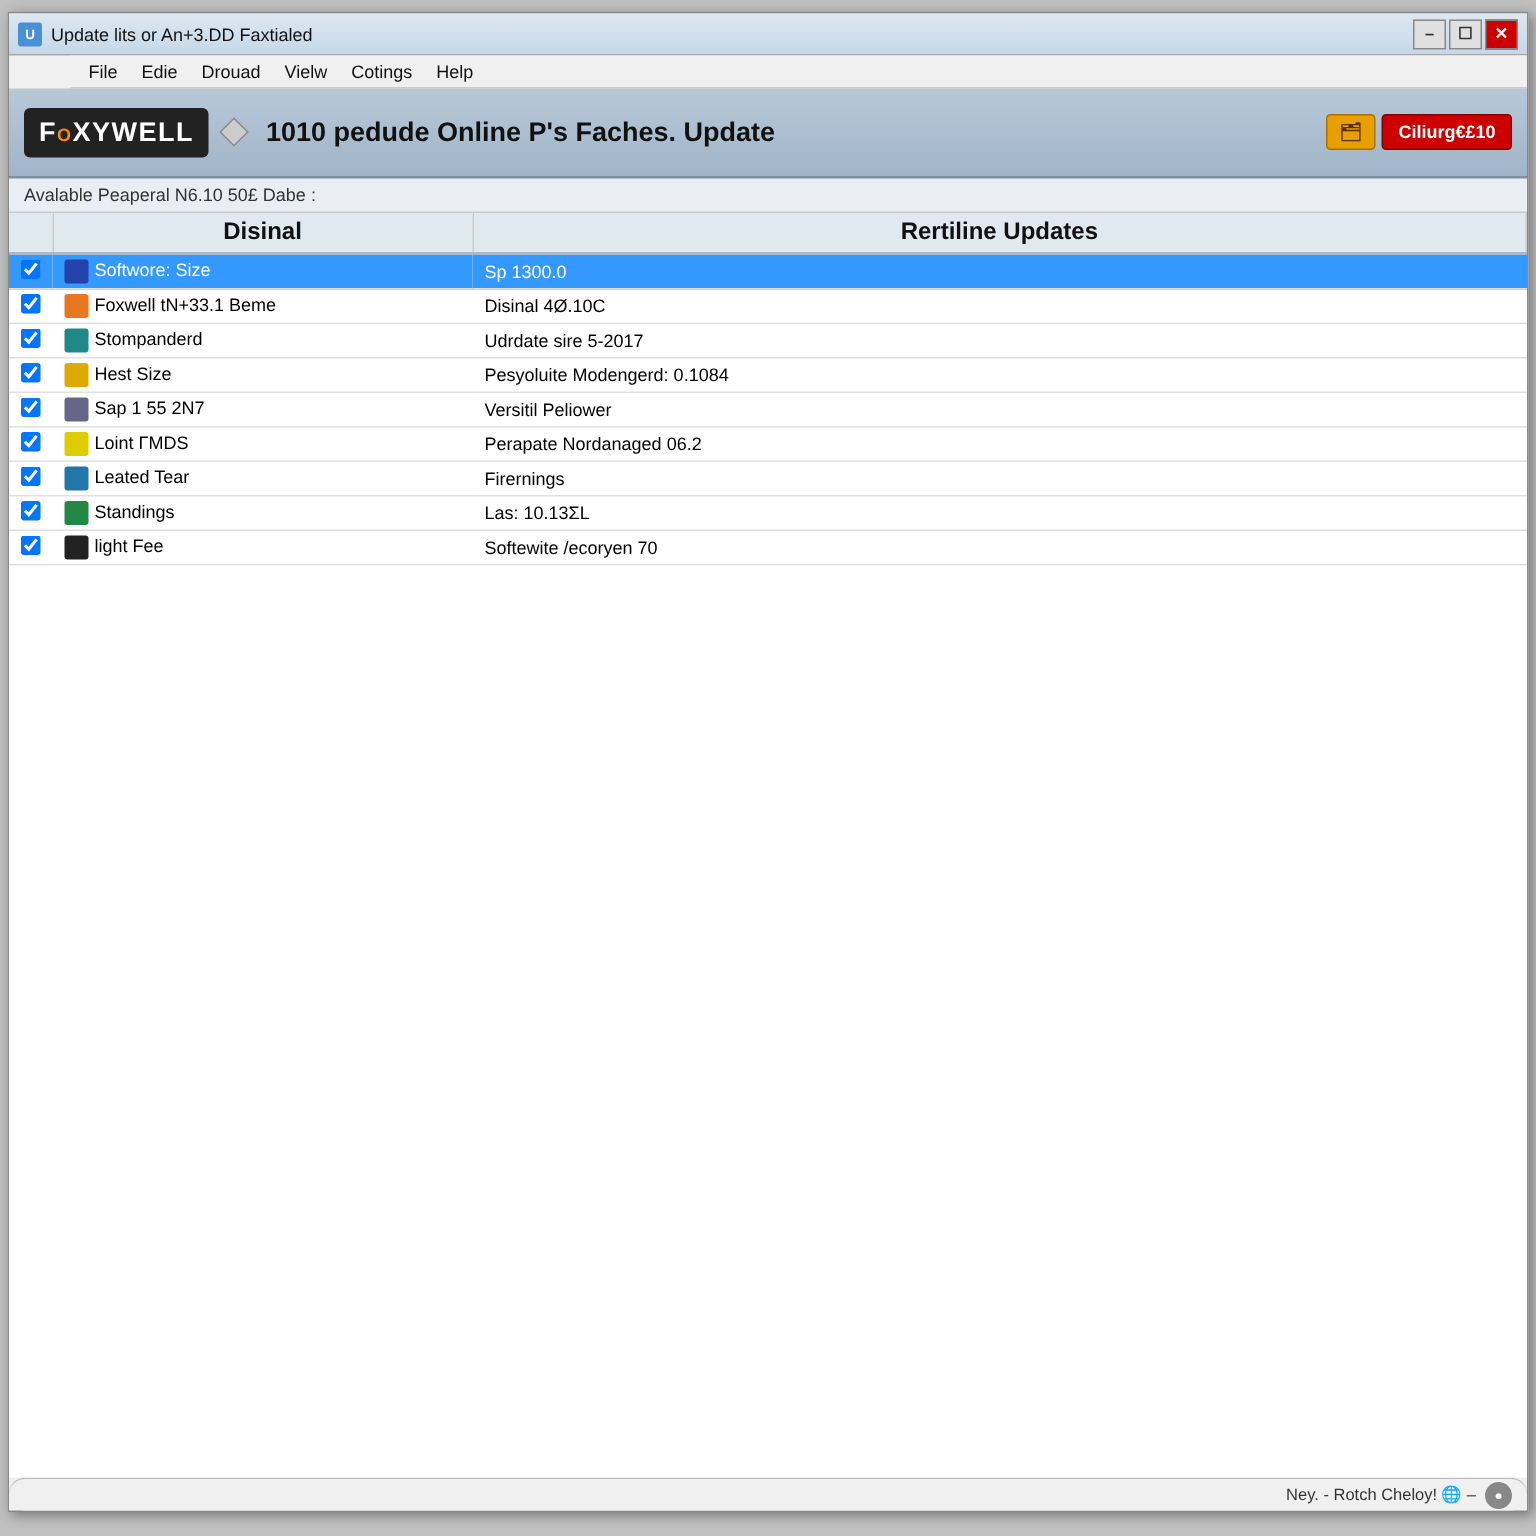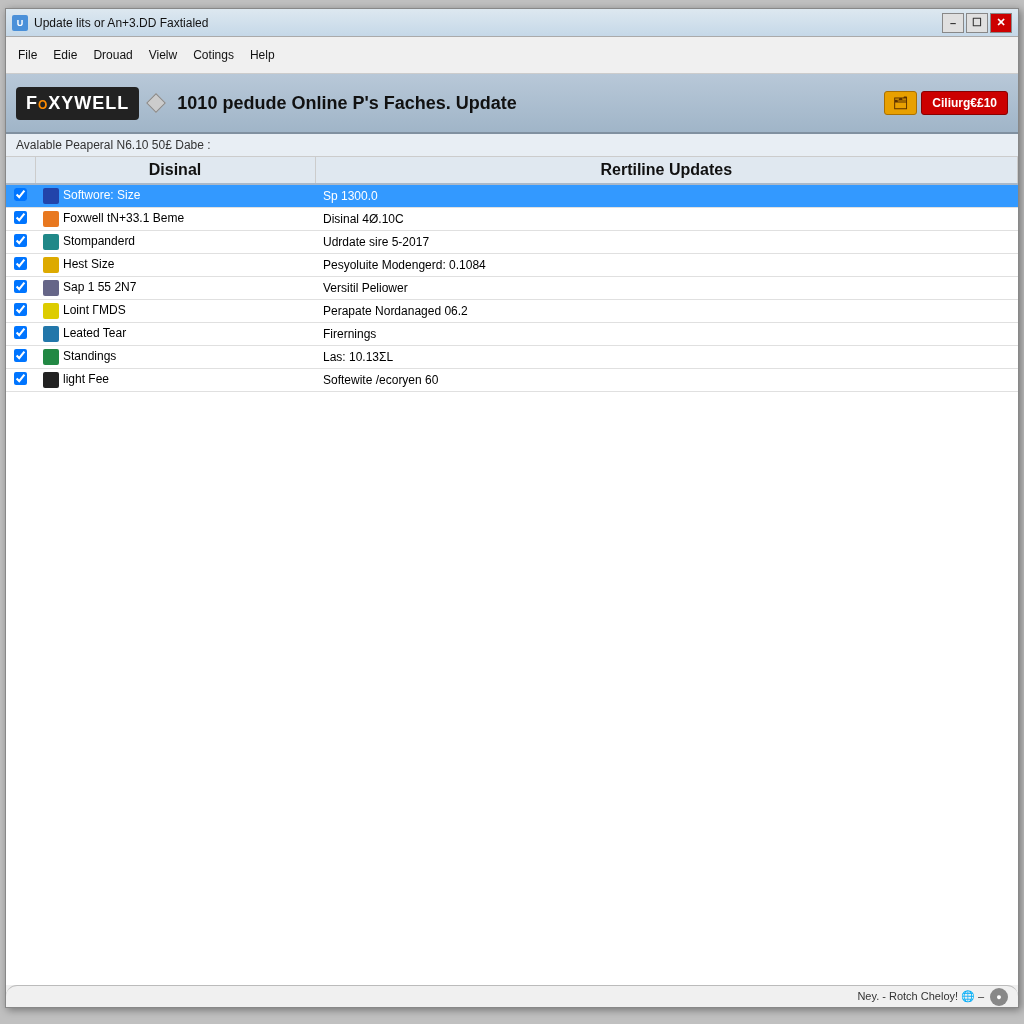--- a/index.html
+++ b/index.html
@@ -59,26 +59,27 @@
       font-weight: bold;
     }
 
     .tb-btn-min { background: #e0e0e0; color: #333; }
     .tb-btn-max { background: #e0e0e0; color: #333; }
     .tb-btn-close { background: #cc0000; color: white; }
 
     
     .menu-bar {
       background: #f0f0f0;
-      height: 37px;
+      height: 22px;
       display: flex;
       align-items: center;
       padding: 0 4px;
       border-bottom: 1px solid #ccc;
       flex-shrink: 0;
+      margin-left: 41px;
     }
 
     .menu-item {
       padding: 2px 8px;
       cursor: pointer;
       color: #111;
       font-size: 12px;
     }
 
     
@@ -343,21 +344,21 @@
             <td>Firernings</td>
           </tr>
           <tr>
             <td class="checkbox-cell"><input type="checkbox" checked="" style=""></td>
             <td class="name-cell"><span class="row-icon icon-green-leaf"> </span><span>Standings</span></td>
             <td>Las: 10.13ΣL</td>
           </tr>
           <tr>
             <td class="checkbox-cell"><input type="checkbox" checked="" style=""></td>
             <td class="name-cell"><span class="row-icon icon-black-sq"> </span><span>light Fee</span></td>
-            <td>Softewite /ecoryen 60</td>
+            <td>Softewite /ecoryen 70</td>
           </tr>
         </tbody>
     </table>
   </div>
 
   <div class="status-bar">
     <span class="status-text">Ney. - Rotch Cheloy! 🌐 –</span>
     <div class="status-icon">●</div>
   </div>
 

